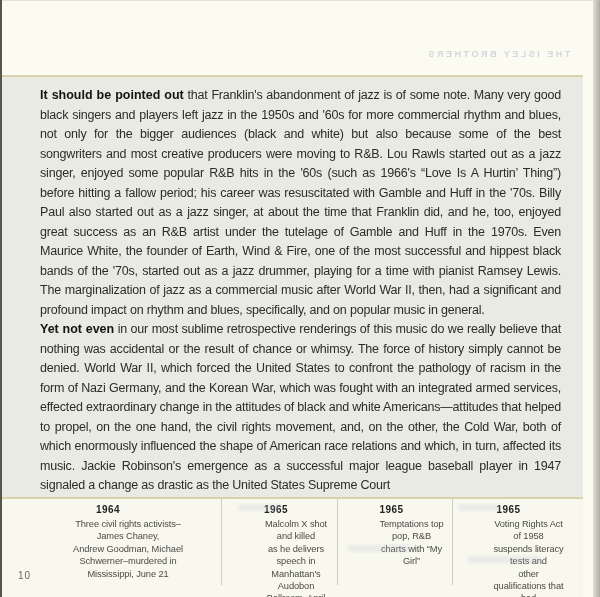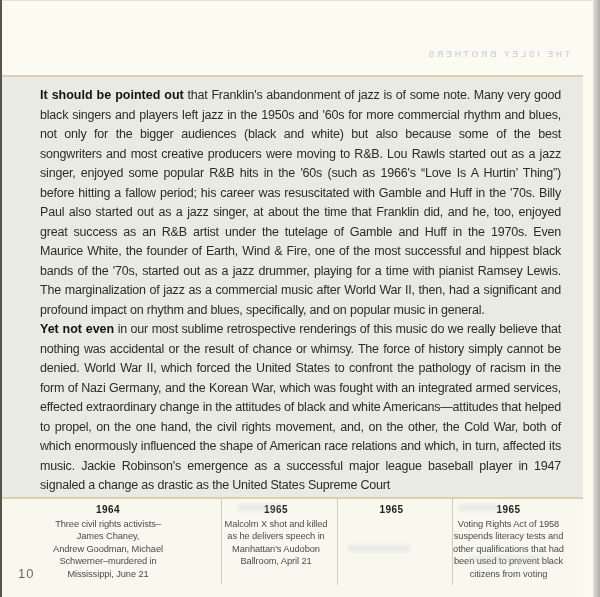--- a/index.html
+++ b/index.html
@@ -38,25 +38,25 @@
   }
 
   .timeline {
     position:absolute; left:2px; top:499px; width:581px; height:98px;
     background:#f8f8ee; display:flex; align-items:flex-start;
   }
   .tl-entry { padding:5px 7px 0 0; text-align:center; height:86px; }
   .tl-entry.divided { border-right:1px solid #cfcfc0; }
   .w1 { width:220px; } .w2 { width:116px; } .w3 { width:115px; } .w4 { width:118px; }
   .tl-year { font-size:10px; font-weight:bold; color:#1f1f1c; letter-spacing:0.4px; margin-bottom:3px; }
-  .tl-text { font-size:9.3px; line-height:12.4px; letter-spacing:-0.1px; color:#4c4c47; white-space:pre-line; }
+  .tl-text { font-size:9.3px; line-height:12.4px; letter-spacing:-0.1px; color:#4c4c47; white-space:pre-line;padding-left:40px; }
 
   .page-number {
     position:absolute; left:18px; bottom:16px;
-    font-size:13px; color:#6a6a64; letter-spacing:1px;
+    font-size:10px; color:#6a6a64; letter-spacing:1px;
   }
 
   .bleed-mark {
     position:absolute; background:rgba(178,193,214,0.22);
     filter:blur(1.5px); border-radius:2px;
   }
   .bm1 { left:238px; top:504px; width:42px; height:7px; }
   .bm2 { left:458px; top:504px; width:42px; height:7px; }
   .bm3 { left:348px; top:545px; width:62px; height:7px; }
   .bm4 { left:468px; top:556px; width:72px; height:7px; }
@@ -87,20 +87,22 @@
     </div>
     <div class="tl-entry divided w2">
       <div class="tl-year">1965</div>
       <div class="tl-text">Malcolm X shot and killed
 as he delivers speech in
 Manhattan's Audobon
 Ballroom, April 21</div>
     </div>
     <div class="tl-entry divided w3">
       <div class="tl-year">1965</div>
+      <div class="tl-text">Temptations top pop, R&amp;B
+charts with “My Girl”</div>
     </div>
     <div class="tl-entry w4">
       <div class="tl-year">1965</div>
       <div class="tl-text">Voting Rights Act of 1958
 suspends literacy tests and
 other qualifications that had
 been used to prevent black
 citizens from voting</div>
     </div>
   </div>

